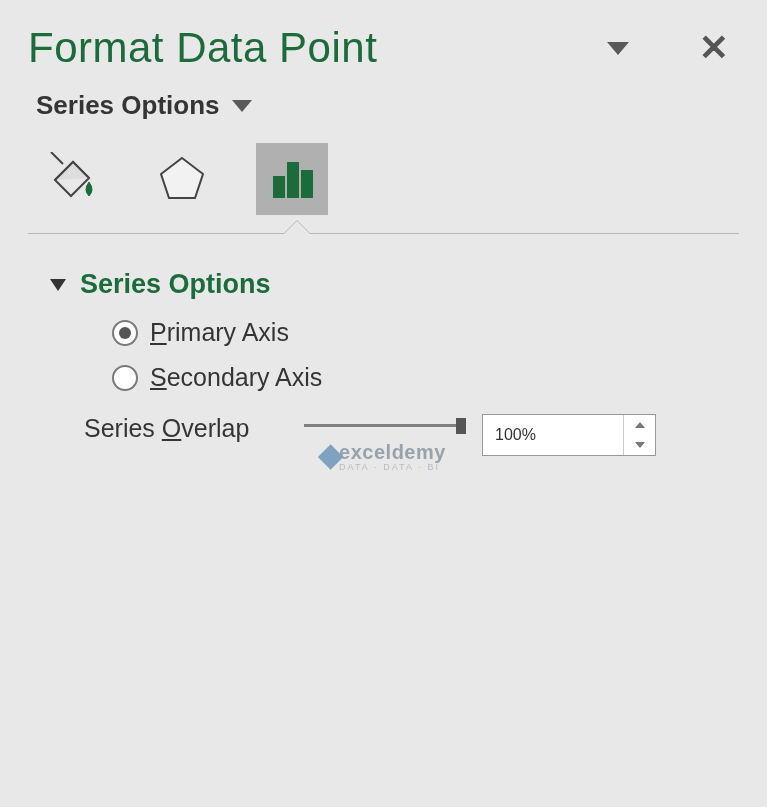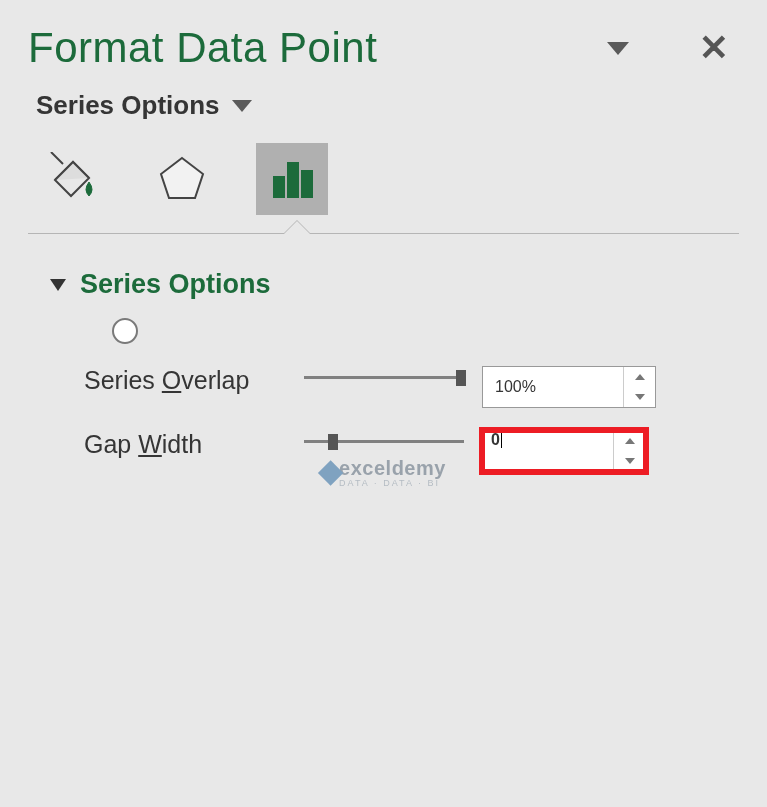--- a/index.html
+++ b/index.html
@@ -336,54 +336,45 @@
   </div>
 
   <div class="section">
     <div class="section-header">
       <span class="collapse-caret"></span>
       <span class="section-title">Series Options</span>
     </div>
 
     <div class="group">
 
+      <div class="radio-row">
+        <span class="radio checked"></span>
+        <span class="radio-label"><span class="u">P</span>rimary Axis</span>
+      </div>
 
       <div class="radio-row">
         <span class="radio"></span>
+        <span class="radio-label"><span class="u">S</span>econdary Axis</span>
       </div>
 
       <div class="slider-row">
         <div class="slider-label">Series <span class="u">O</span>verlap</div>
         <div class="slider">
           <div class="slider-track"></div>
           <div class="slider-thumb" style="left:calc(98% - 5px)"></div>
         </div>
         <div class="spinner">
           <input class="spinner-input" value="100%" style="">
           <div class="spinner-btns">
             <div class="spin-up"></div>
             <div class="spin-down"></div>
           </div>
         </div>
       </div>
 
-      <div class="slider-row">
-        <div class="slider-label">Gap <span class="u">W</span>idth</div>
-        <div class="slider">
-          <div class="slider-track"></div>
-          <div class="slider-thumb" style="left:calc(18% - 5px)"></div>
-        </div>
-        <div class="spinner green-border highlighted">
-          <div class="spinner-input"><span class="cursor-bar">0</span></div>
-          <div class="spinner-btns">
-            <div class="spin-up"></div>
-            <div class="spin-down"></div>
-          </div>
-        </div>
-      </div>
 
     </div>
   </div>
 
   <div class="watermark">
     <span class="wm-box"></span>
     <span>
       <span class="wm-main">exceldemy</span>
       <span class="wm-sub">DATA · DATA · BI</span>
     </span>

